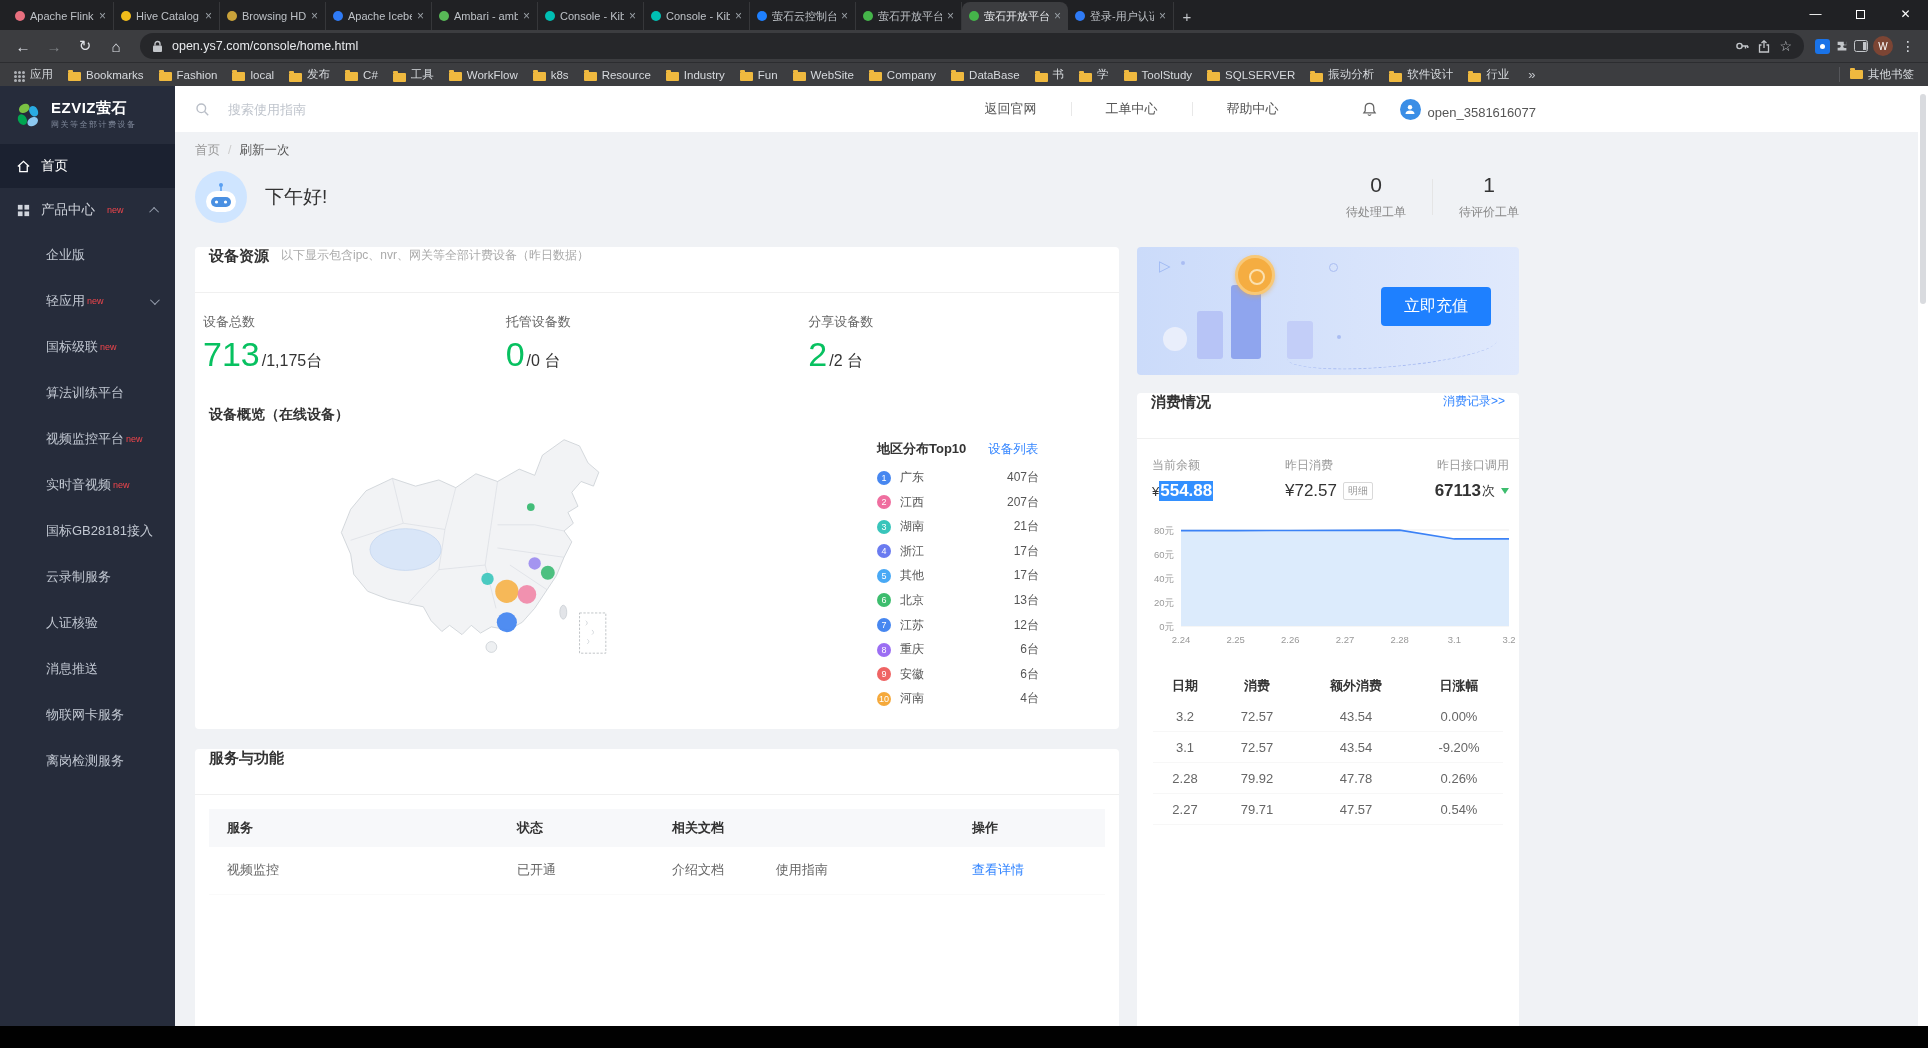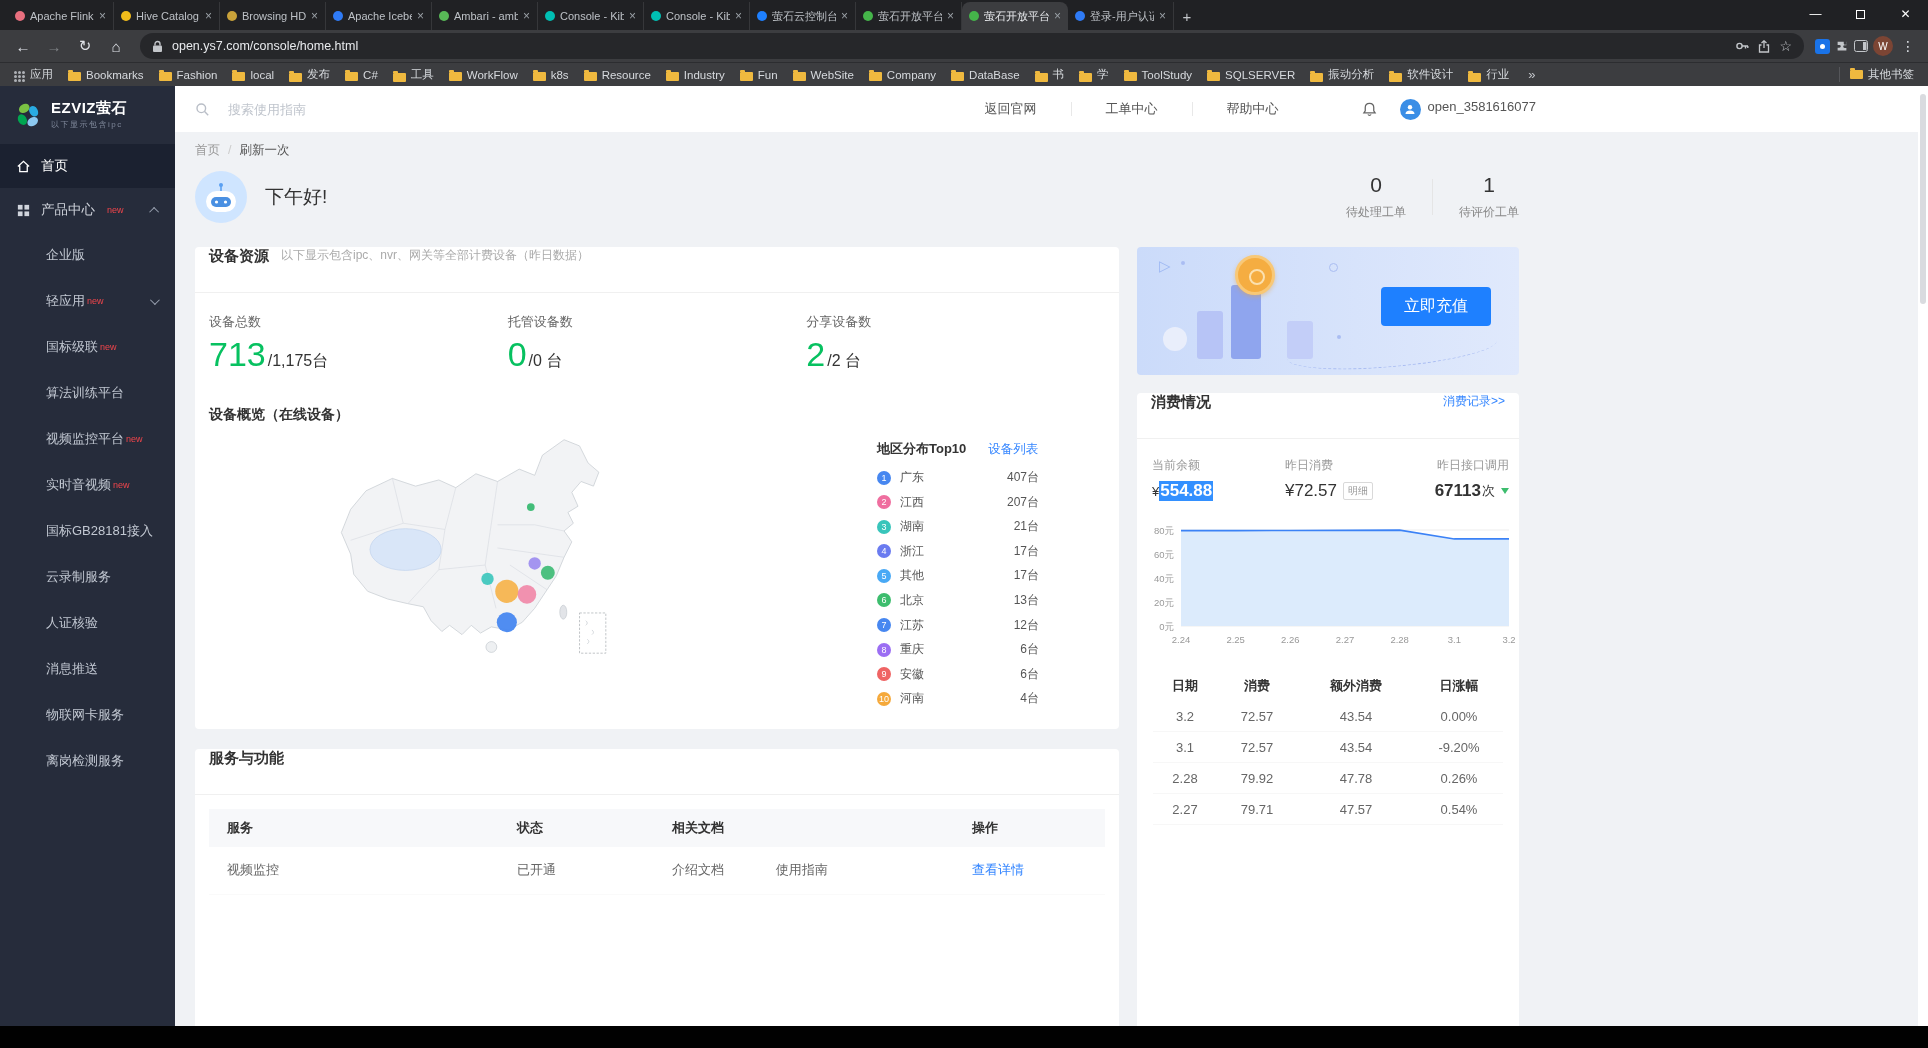--- a/index.html
+++ b/index.html
@@ -66,21 +66,21 @@
   
   .main{flex:1;display:flex;flex-direction:column;overflow:hidden;min-width:0}
   .topbar{height:46px;background:#fff;display:flex;align-items:center;padding:0 382px 0 20px;flex:none}
   .search{display:flex;align-items:center;gap:18px}
   .search input{border:none;outline:none;font-size:13px;color:#666;width:200px;background:transparent}
   .search input::placeholder{color:#bfc4cc}
   .top-right{margin-left:auto;display:flex;align-items:center}
   .top-link{font-size:13px;color:#555;padding:0 34px}
   .top-sep{width:1px;height:14px;background:#e8e8e8}
   .bell{margin:0 22px 0 48px;display:flex}
-  .user{display:flex;align-items:flex-start;gap:7px}
+  .user{display:flex;align-items:flex-end;gap:7px}
   .user-avatar{width:21px;height:21px;border-radius:50%;background:#3a8ee6;display:flex;align-items:center;justify-content:center}
   .user-name{font-size:13px;color:#555}
 
   .content{flex:1;padding:6px 0 0 20px;overflow:hidden}
   .breadcrumb{font-size:12.5px;color:#999;margin:4px 0 12px}
   .breadcrumb .cur{color:#555}
   .breadcrumb .sep{margin:0 8px;color:#ccc}
 
   .greet{display:flex;align-items:center;width:1324px;margin-bottom:24px}
   .robot{width:52px;height:52px;flex:none}
@@ -91,21 +91,21 @@
   .gdivider{width:1px;height:36px;background:#e5e5e5;margin:0 26px}
 
   .columns{display:flex;gap:18px;align-items:flex-start}
   .left-col{width:924px;display:flex;flex-direction:column;gap:20px}
   .right-col{width:382px;display:flex;flex-direction:column;gap:18px}
   .card{background:#fff;border-radius:4px}
   .card-head{height:46px;display:flex;padding:0 14px;border-bottom:1px solid #f0f0f0}
   .card-title{font-size:15px;font-weight:700;color:#333}
   .card-sub{font-size:12px;color:#aaa;margin-left:12px}
 
-  .dev-stats{display:flex;padding:20px 14px 6px}
+  .dev-stats{display:flex;padding:20px 8px 6px}
   .dstat{width:312px}
   .dstat .lbl{font-size:13px;color:#666}
   .dstat .val{margin-top:4px;display:flex;align-items:baseline}
   .dstat .big{font-size:34px;color:#07c160;font-weight:500}
   .dstat .rest{font-size:16px;color:#333;margin-left:2px}
   .overview-title{font-size:14px;font-weight:700;color:#333;padding:26px 14px 0}
   .map-row{display:flex;align-items:flex-start;padding:8px 0 14px}
   .map-svg{width:312px;height:232px;margin-left:128px;flex:none}
   .t10{width:162px;margin-left:auto;margin-right:80px;flex:none;padding-top:8px}
   .t10-tabs{display:flex;align-items:center;gap:22px;margin-bottom:11px}
@@ -401,21 +401,21 @@
     <aside class="sidebar">
       <div class="logo">
         <svg viewBox="0 0 32 32">
           <ellipse cx="12" cy="9" rx="6" ry="4.5" transform="rotate(-30 12 9)" fill="#7ac143"></ellipse>
           <ellipse cx="22" cy="12" rx="6" ry="4.5" transform="rotate(60 22 12)" fill="#29abe2"></ellipse>
           <ellipse cx="10" cy="21" rx="6" ry="4.5" transform="rotate(60 10 21)" fill="#00a651"></ellipse>
           <ellipse cx="21" cy="23" rx="6" ry="4.5" transform="rotate(-30 21 23)" fill="#8cc8f0"></ellipse>
         </svg>
         <div>
           <div class="logo-t1">EZVIZ萤石</div>
-          <div class="logo-t2">以下显示包含ipc</div>
+          <div class="logo-t2">网关等全部计费设备</div>
         </div>
       </div>
       <div class="side-item active">
         <svg viewBox="0 0 16 16">
             <path d="M2 8 L8 2.5 L14 8 M4 7 V13.5 H12 V7" fill="none" stroke="currentColor" stroke-width="1.4"></path>
           </svg>
         <span>首页</span>
       </div>
       <div class="side-item">
         <svg viewBox="0 0 16 16">

